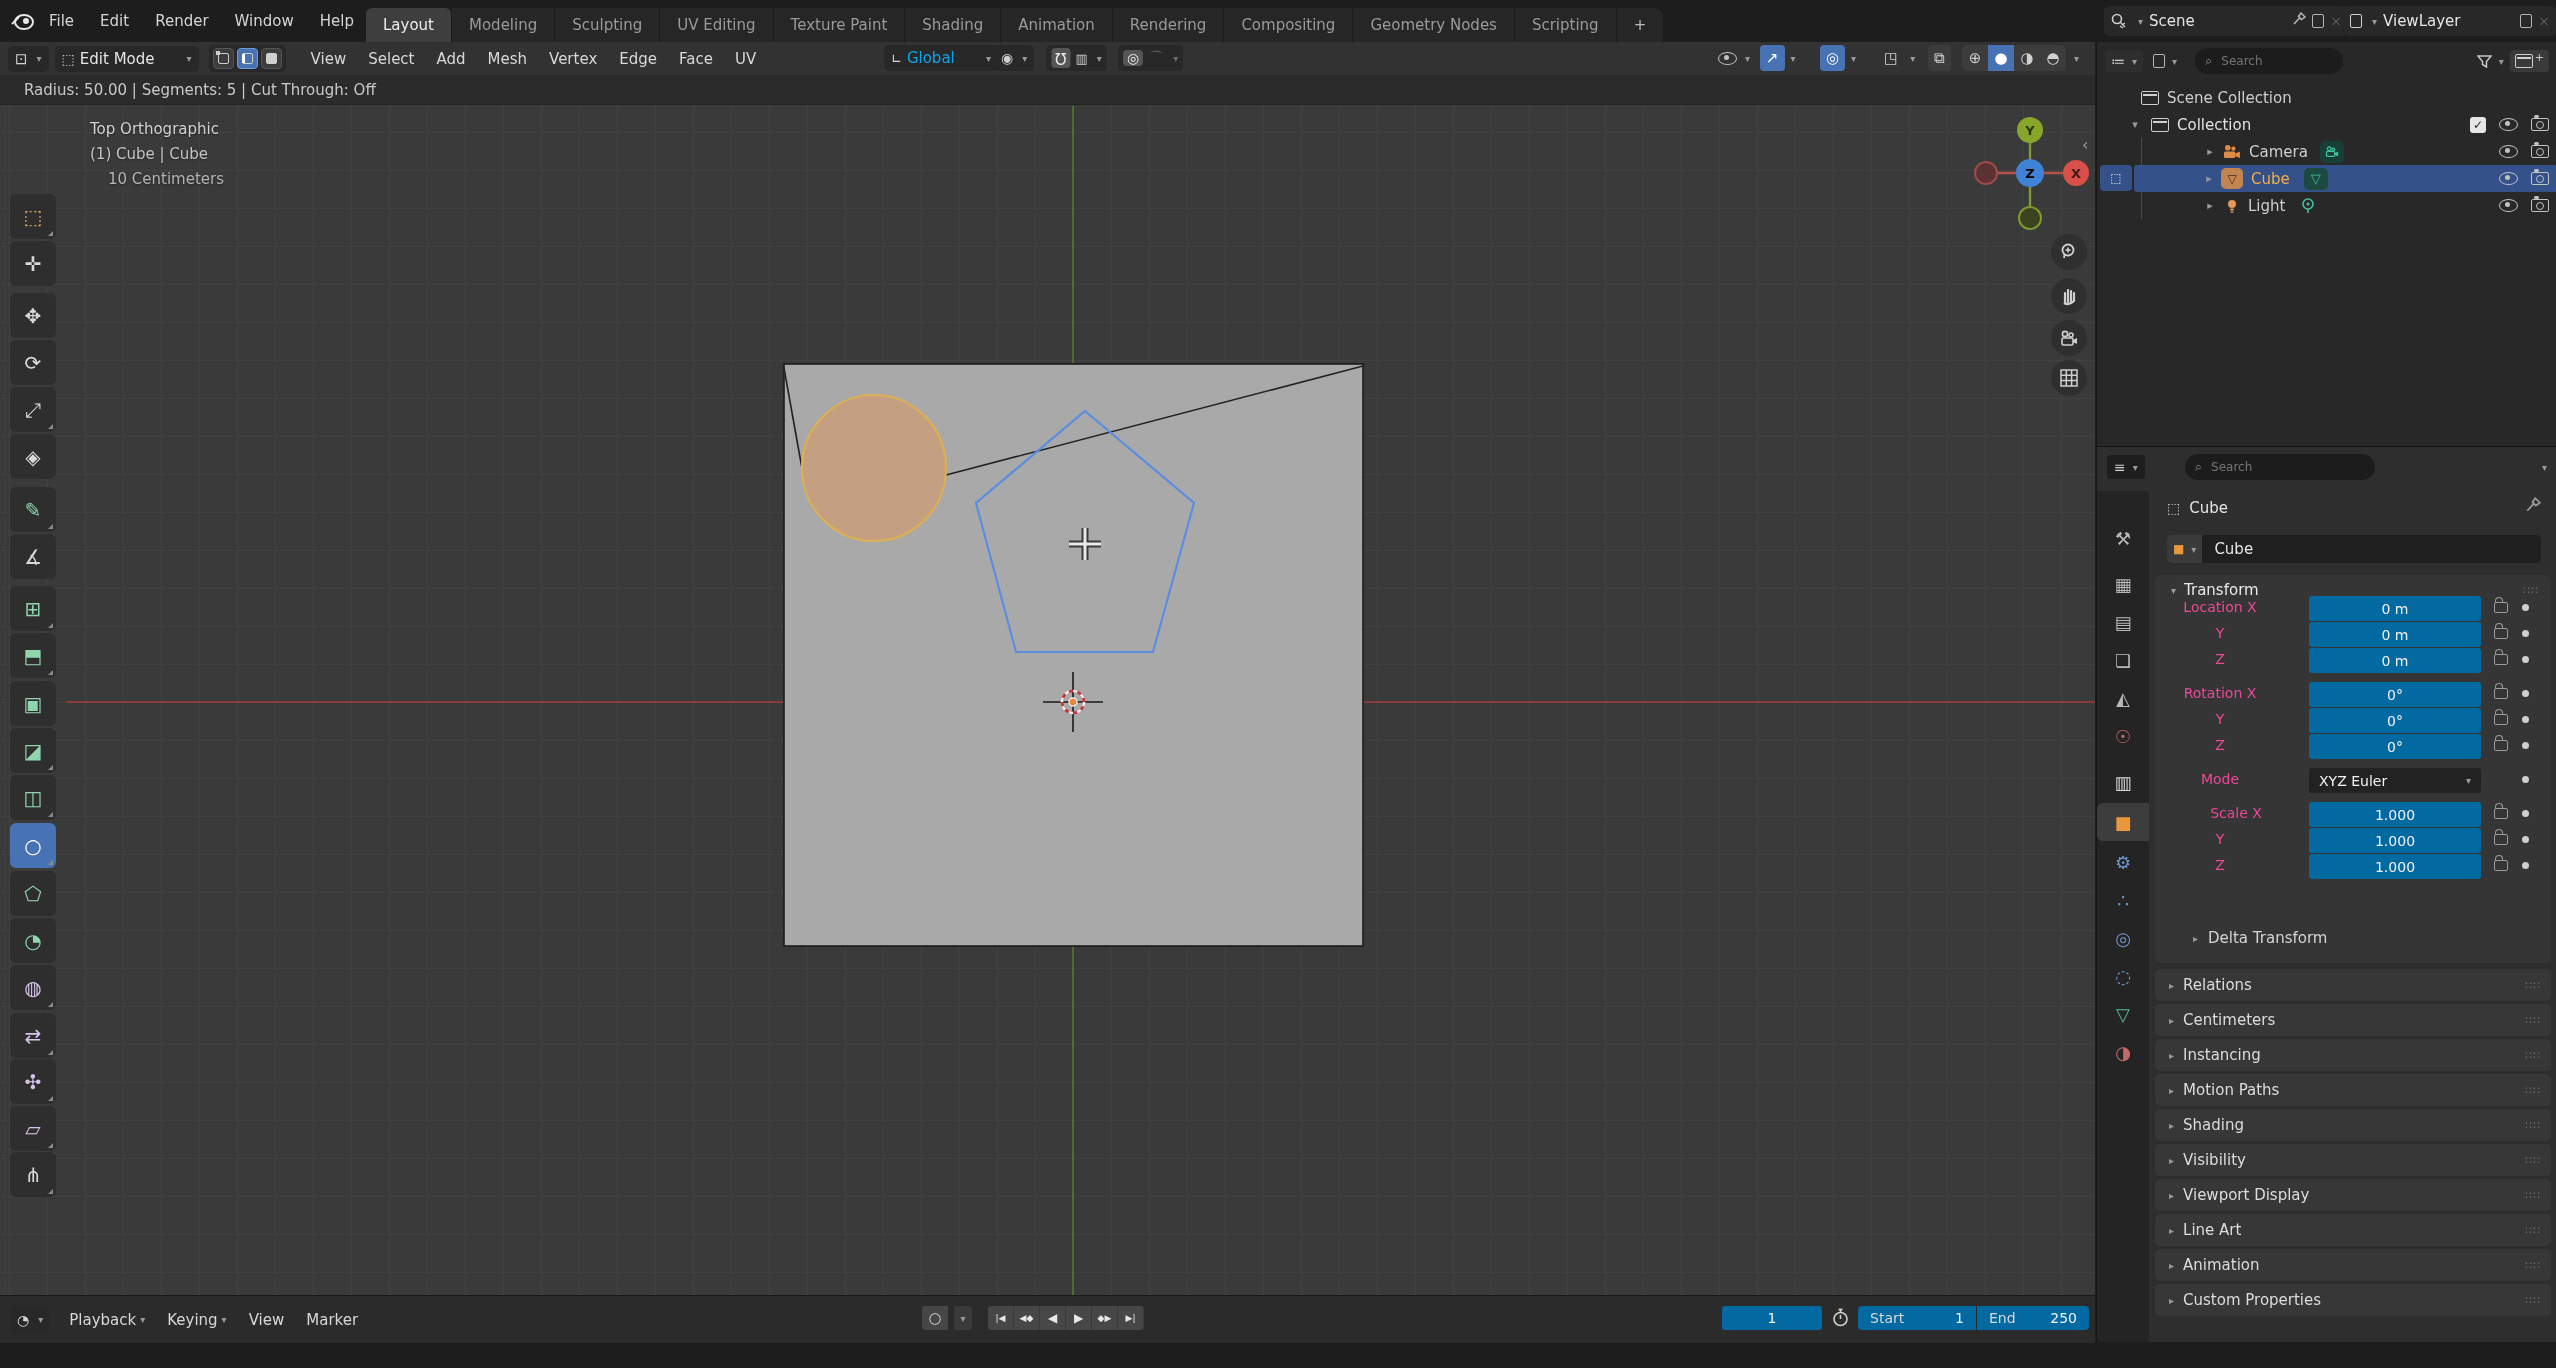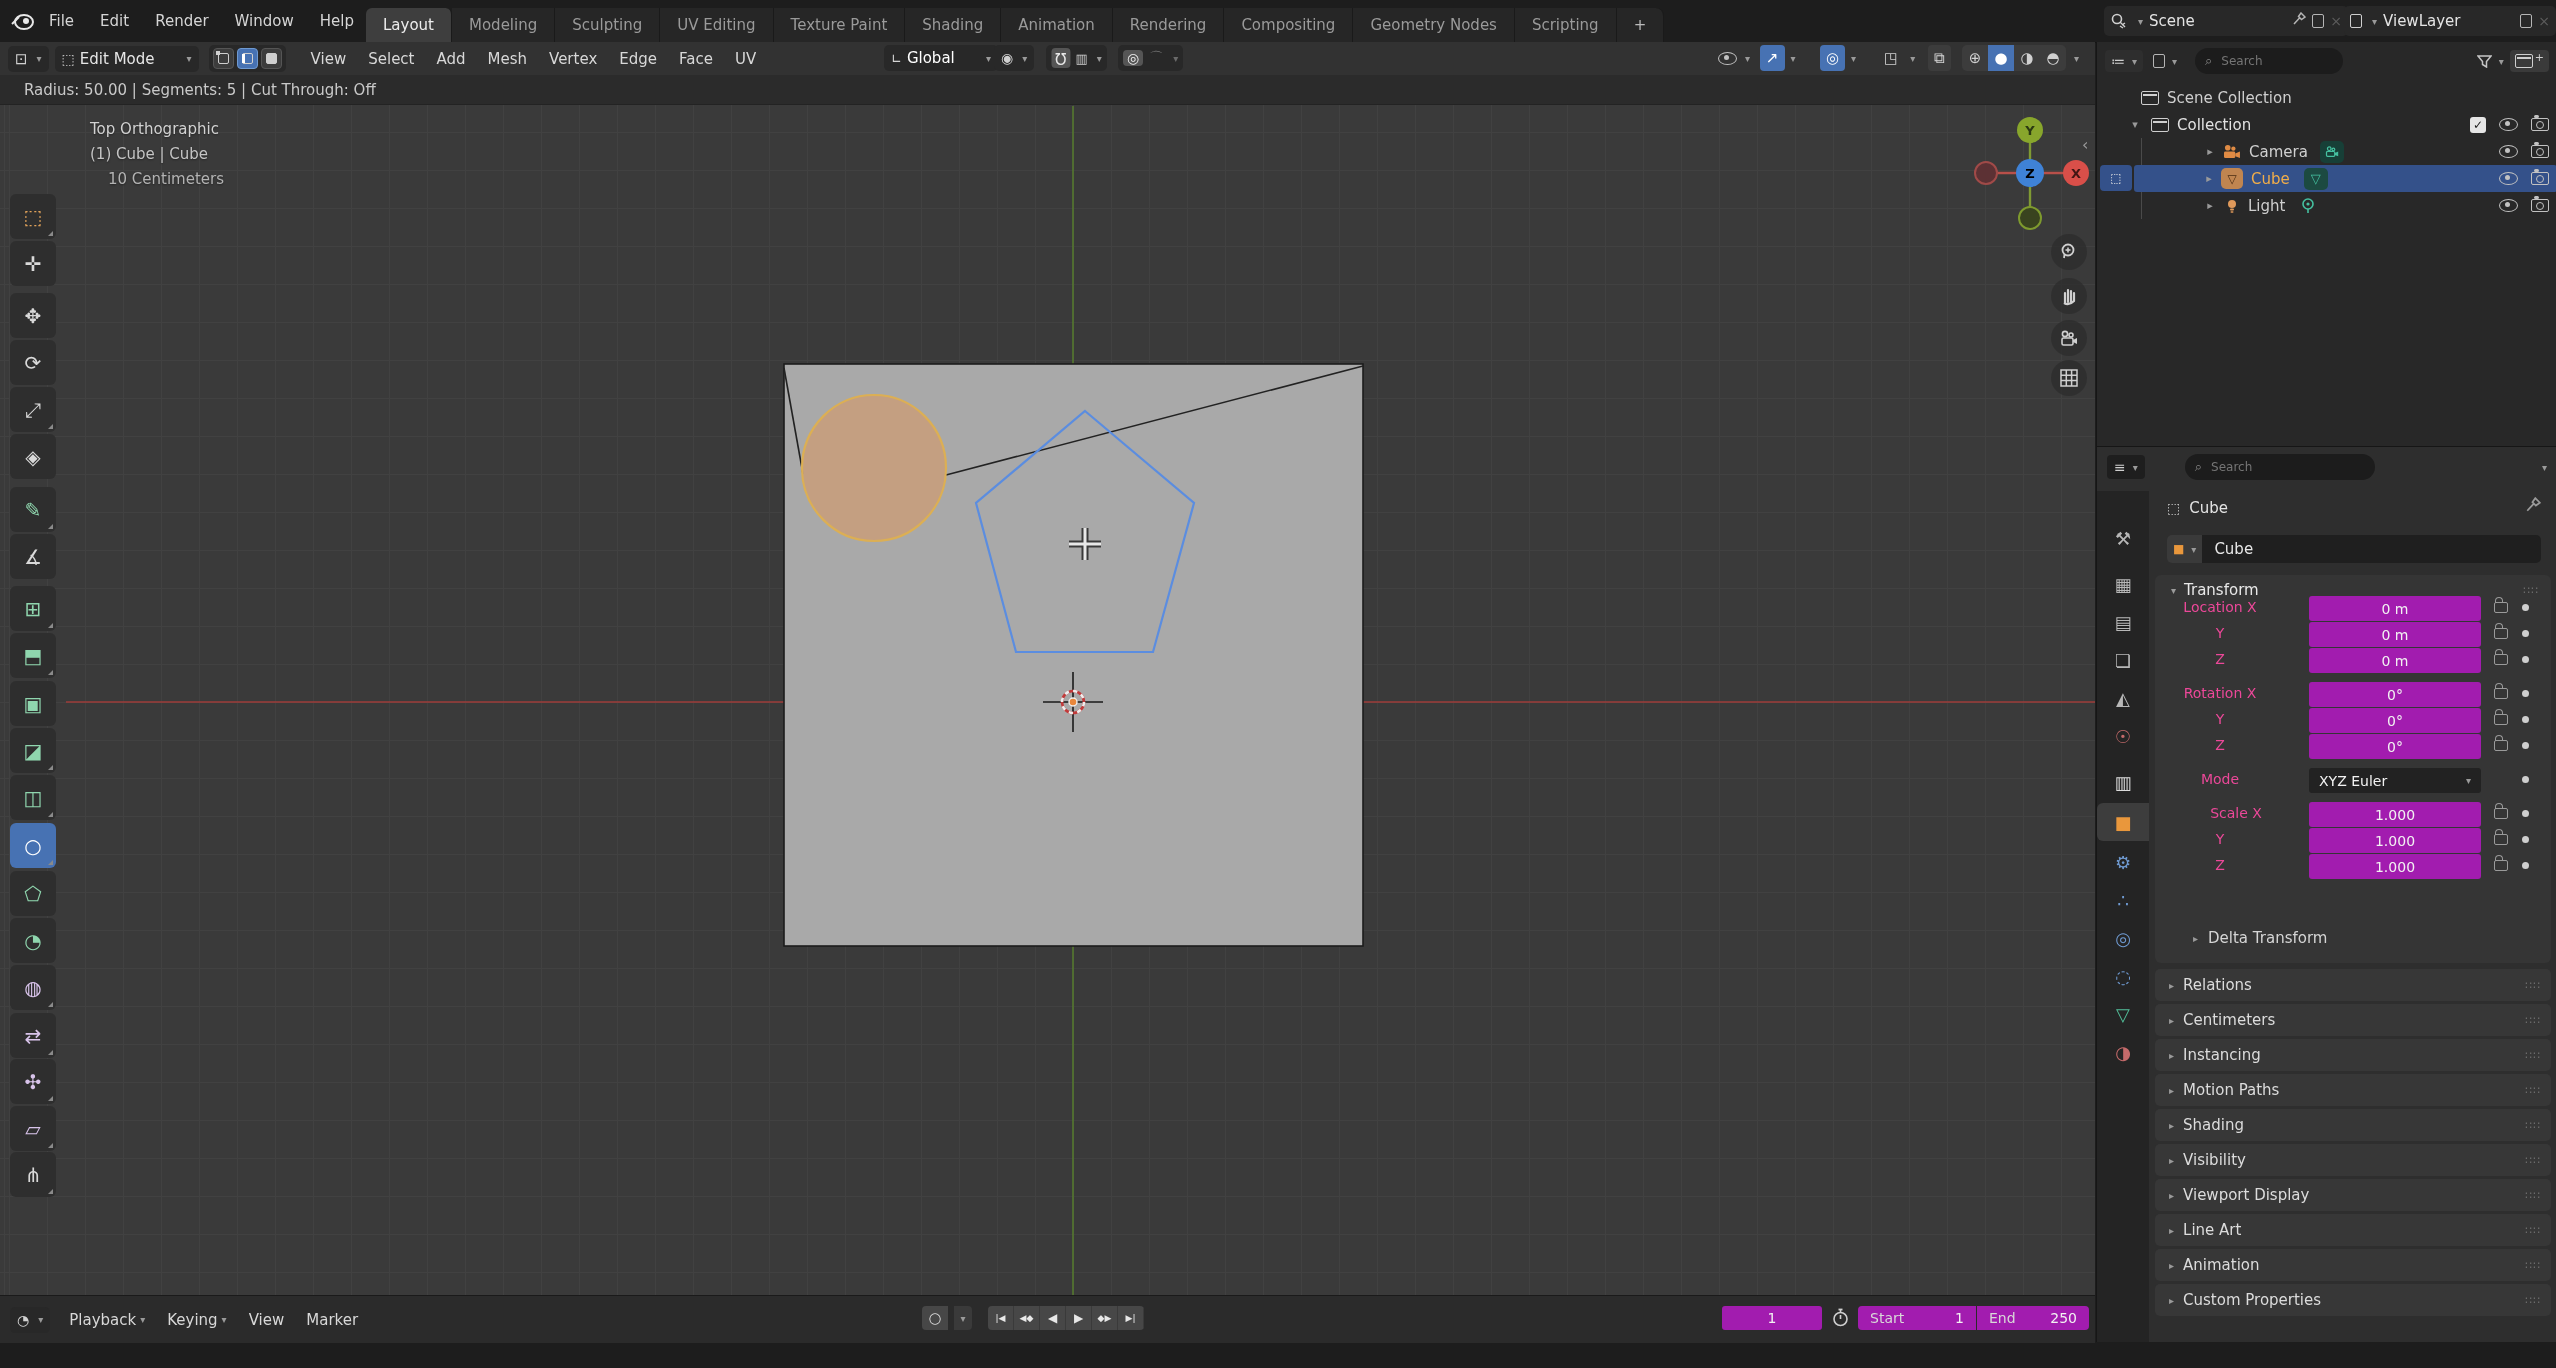--- a/index.html
+++ b/index.html
@@ -70,21 +70,21 @@
   .datachip{width:24px;height:22px;border-radius:5px;background:#173f37;color:#45c0a0;display:flex;
     align-items:center;justify-content:center;font-size:13px;}
   .copyic{width:10px;height:12px;border:1.5px solid #b5b5b5;border-radius:2px;position:relative;background:#282828;}
   .copyic::before{content:"";position:absolute;left:-5px;top:3px;width:10px;height:12px;border:1.5px solid #8a8a8a;border-radius:2px;z-index:-1;}
   
   #props{left:2096px;top:447px;width:460px;height:895px;background:#2e2e2e;border-left:1px solid #161616;}
   #proptabs{position:absolute;left:0;top:44px;width:52px;height:851px;background:#242424;}
   .ptab{position:absolute;left:0;width:52px;height:38px;display:flex;align-items:center;justify-content:center;
     font-size:18px;color:#b8b8b8;}
   .ptab.on{background:#3d3d3d;border-radius:6px 0 0 6px;}
-  .field{background:#a21caf;border-radius:3px;height:25px;display:flex;align-items:center;justify-content:center;
+  .field{background:#0369a1;border-radius:3px;height:25px;display:flex;align-items:center;justify-content:center;
     color:#f2f2f2;font-size:14px;}
   .flabel{position:absolute;width:150px;text-align:center;color:#ec4899;font-size:14px;}
   .lock{position:absolute;width:12px;height:9px;border:1.5px solid #9a9a9a;border-radius:2px;}
   .lock::before{content:"";position:absolute;left:0px;top:-6px;width:6px;height:5px;border:1.5px solid #9a9a9a;
     border-bottom:none;border-radius:4px 4px 0 0;}
   .dotbtn{position:absolute;width:7px;height:7px;border-radius:50%;background:#cfcfcf;}
   .panelrow{position:absolute;left:58px;width:396px;height:32px;background:#373737;border-radius:5px;
     display:flex;align-items:center;padding:0 10px;box-sizing:border-box;color:#dcdcdc;gap:9px;}
   .dragdots{margin-left:auto;color:#6f6f6f;font-size:11px;letter-spacing:1px;}
   
@@ -179,21 +179,21 @@
     <div class="hmenu">Select</div>
     <div class="hmenu">Add</div>
     <div class="hmenu">Mesh</div>
     <div class="hmenu">Vertex</div>
     <div class="hmenu">Edge</div>
     <div class="hmenu">Face</div>
     <div class="hmenu">UV</div>
 
     <div class="abs hbtn" style="left:884px;top:3px;width:100px;">
       <span style="font-size:13px;color:#d5d5d5;">∟</span>
-      <span style="color:#ffffff;">Global</span>
+      <span style="color:#0ea5e9;">Global</span>
       <span class="chev" style="margin-left:auto;">▾</span>
     </div>
     <div class="abs hbtn" style="left:994px;top:3px;">
       <span style="font-size:14px;">◉</span>
       <span class="chev">▾</span>
     </div>
     <div class="abs row" style="left:1046px;top:3px;background:#282828;border-radius:5px;height:26px;padding:0 5px;gap:5px;">
       <span style="background:#555;border-radius:4px;padding:1px 4px;display:inline-block;transform:rotate(180deg);color:#e8e8e8;">Ω</span>
       <span style="font-size:13px;color:#cfcfcf;">▥</span>
       <span class="chev">▾</span>

